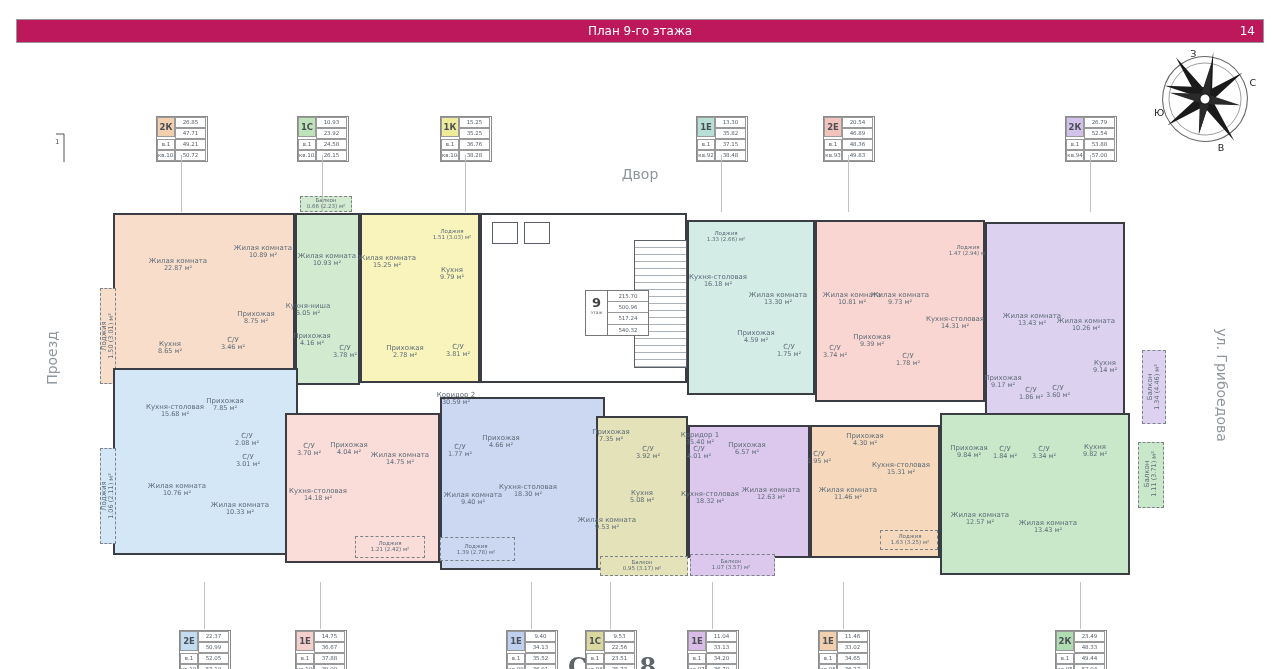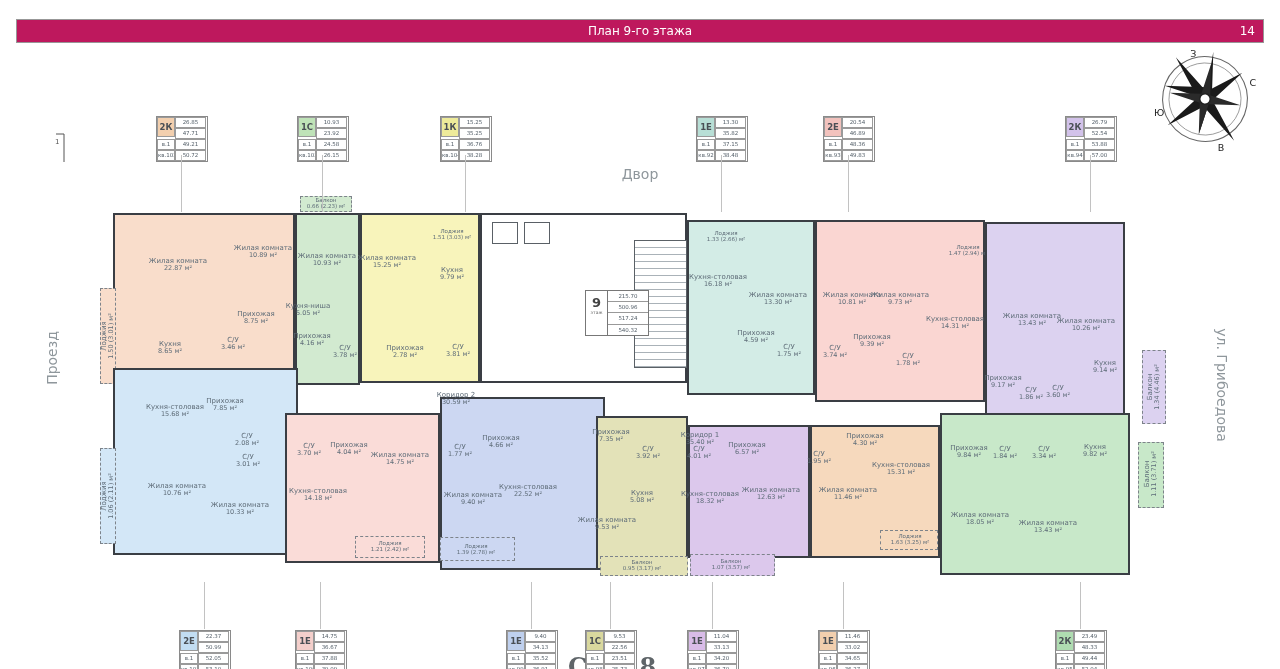--- a/index.html
+++ b/index.html
@@ -298,21 +298,21 @@
     <div class="room" style="left: 501px; top: 442px;">
       <div class="rn">Прихожая</div>
       <div class="ra">4.66 м²</div>
     </div>
     <div class="room" style="left: 473px; top: 499px;">
       <div class="rn">Жилая комната</div>
       <div class="ra">9.40 м²</div>
     </div>
     <div class="room" style="left: 528px; top: 491px;">
       <div class="rn">Кухня-столовая</div>
-      <div class="ra">22.52 м²</div>
+      <div class="ra">18.30 м²</div>
     </div>
     <div class="room sm" style="left: 476px; top: 549px;">
       <div class="rn">Лоджия</div>
       <div class="ra">1.39 (2.78) м²</div>
     </div>
     <div class="apt" style="left: 596px; top: 416px; width: 92px; height: 154px; background: rgb(227, 226, 184);"></div>
     <div class="apt dash" style="left: 600px; top: 556px; width: 88px; height: 20px; background: rgb(227, 226, 184);"></div>
     <div class="room" style="left: 611px; top: 436px;">
       <div class="rn">Прихожая</div>
       <div class="ra">7.35 м²</div>
@@ -390,21 +390,21 @@
     <div class="room" style="left: 1044px; top: 453px;">
       <div class="rn">С/У</div>
       <div class="ra">3.34 м²</div>
     </div>
     <div class="room" style="left: 1095px; top: 451px;">
       <div class="rn">Кухня</div>
       <div class="ra">9.82 м²</div>
     </div>
     <div class="room" style="left: 980px; top: 519px;">
       <div class="rn">Жилая комната</div>
-      <div class="ra">18.05 м²</div>
+      <div class="ra">12.57 м²</div>
     </div>
     <div class="room" style="left: 1048px; top: 527px;">
       <div class="rn">Жилая комната</div>
       <div class="ra">13.43 м²</div>
     </div>
     <div class="room vert" style="left: 1151px; top: 474px;">
       <div class="rn">Балкон</div>
       <div class="ra">1.11 (3.71) м²</div>
     </div>
     <div class="room sm" style="left: 642px; top: 228px;">

